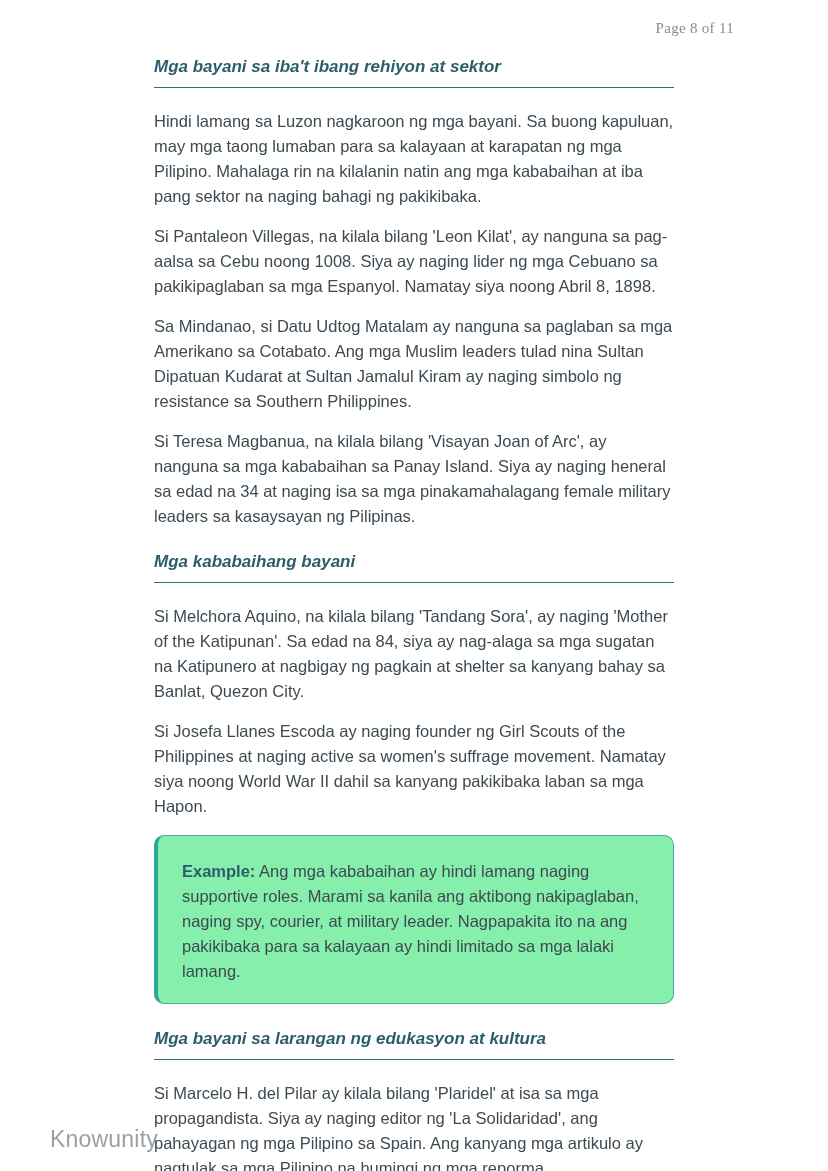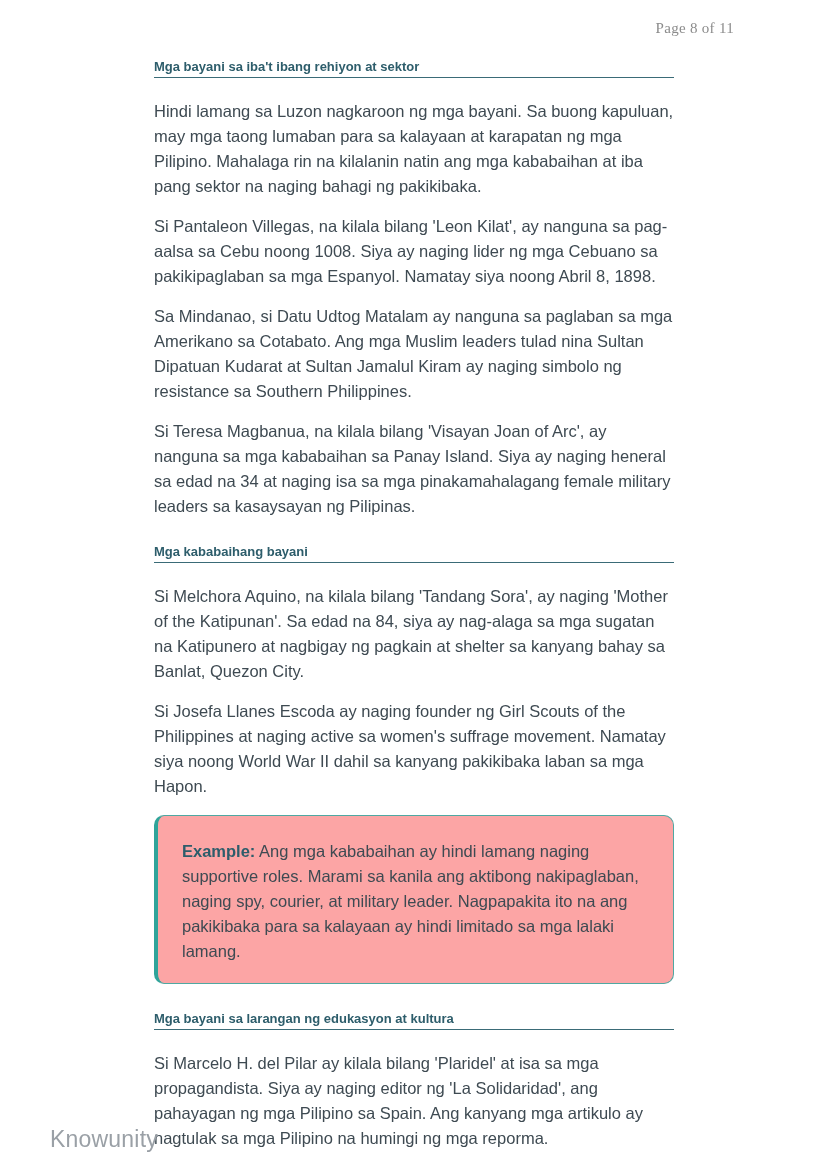--- a/index.html
+++ b/index.html
@@ -16,41 +16,43 @@
   .page-indicator{
     position:absolute;
     top:20px;right:60px;
     font-family:"Liberation Serif","DejaVu Serif",serif;
     font-size:15px;
     color:var(--page_indicator,#8c8c8c);
     letter-spacing:.3px;
   }
   h2.section-heading{
     margin:22px 0 21px 0;
-    font-size:13px;
+    font-size:17px;
     font-weight:bold;
     line-height:21px;
     color:var(--heading,#2d5d6b);
+    padding-bottom:10px;
     border-bottom:1.5px solid var(--heading_rule,#3a6b77);
+    font-style:italic;
   }
   h2.section-heading:first-of-type{margin-top:0;}
   p.body-paragraph{
     margin:0 0 15px 0;
     font-size:16.5px;
     line-height:25px;
     color:var(--body_text,#3e4a52);
   }
   .example-callout{
     box-sizing:border-box;
     margin:16px 0 24px 0;
     border:1.5px solid var(--example_border,#4fa8a2);
     border-left:4px solid var(--example_accent,#2fa49a);
     border-radius:10px;
     padding:23px 26px 19px 24px;
-    background:#fca5a5;
+    background:#86efac;
   }
   .example-callout p{
     margin:0;
     font-size:16.5px;
     line-height:25px;
     color:var(--body_text,#3e4a52);
   }
   .example-label{
     font-weight:bold;
     color:var(--heading,#2d5d6b);

